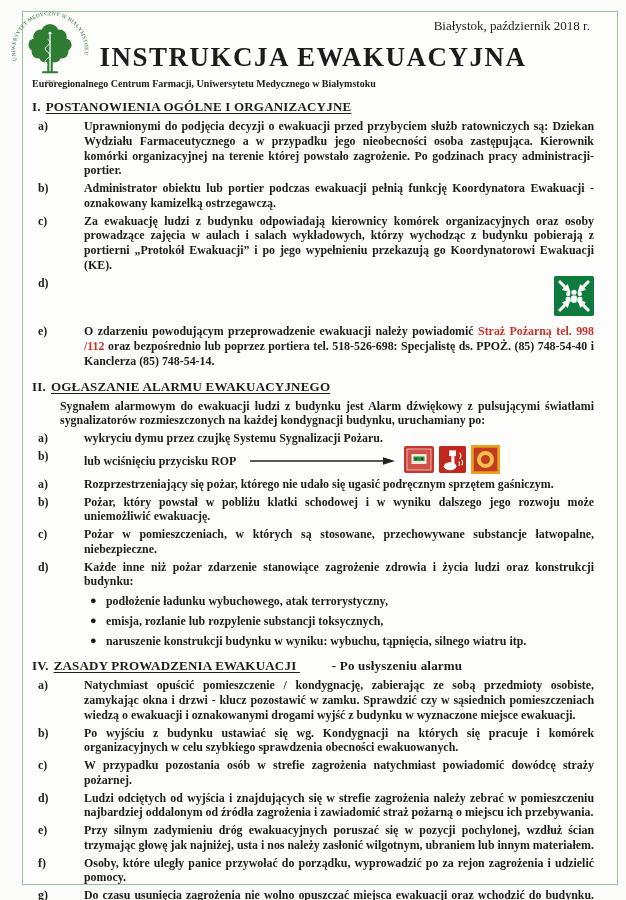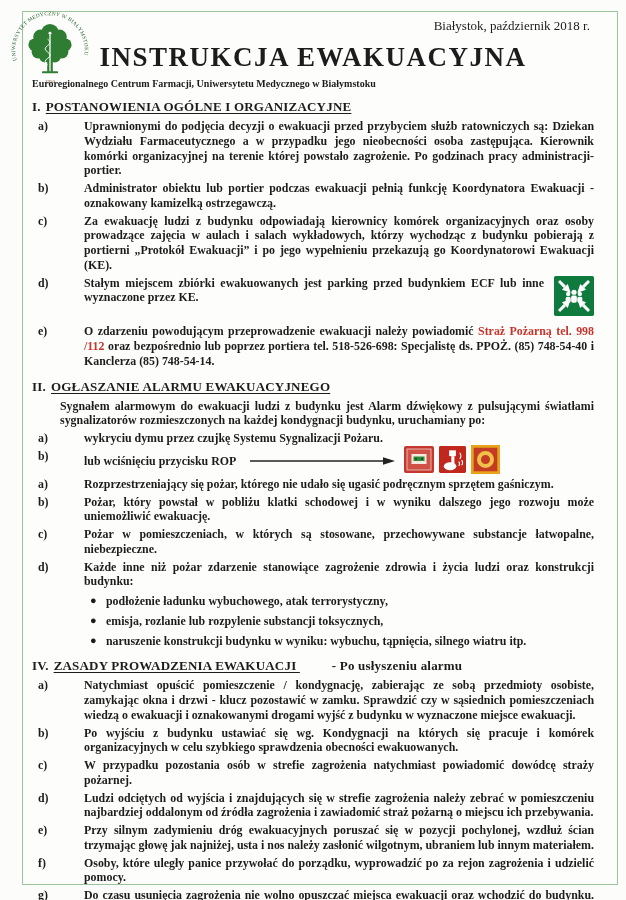--- a/index.html
+++ b/index.html
@@ -116,21 +116,20 @@
                   <line x1="42" y1="42" x2="35" y2="35" stroke="#fff" stroke-width="3.6"></line>
                 <circle cx="24" cy="19.5" r="3.1"></circle>
                   <rect x="20.6" y="23.5" width="6.8" height="8.5" rx="2"></rect>
                 <circle cx="17" cy="21.5" r="2.6"></circle>
                   <rect x="14" y="25" width="6" height="7" rx="2"></rect>
                 <circle cx="31" cy="21.5" r="2.6"></circle>
                   <rect x="28" y="25" width="6" height="7" rx="2"></rect>
               </g>
             </svg>
           </span>
-          <span>Stałym miejscem zbiórki ewakuowanych jest parking przed budynkiem ECF lub inne wyznaczone przez KE.</span>
         </span>
       </div>
       <div class="item">
         <span class="marker">e)</span>
         <span class="itext"><span>O zdarzeniu powodującym przeprowadzenie ewakuacji należy powiadomić </span><span class="red">Straż Pożarną tel. 998 /112</span><span> oraz bezpośrednio lub poprzez portiera tel. 518-526-698: Specjalistę ds. PPOŻ. (85) 748-54-40 i Kanclerza (85) 748-54-14.</span></span>
       </div>
     </div>
 
     <div class="sec-head">
       <span class="sec-num">II.</span><span class="sec-title">OGŁASZANIE ALARMU EWAKUACYJNEGO</span>

